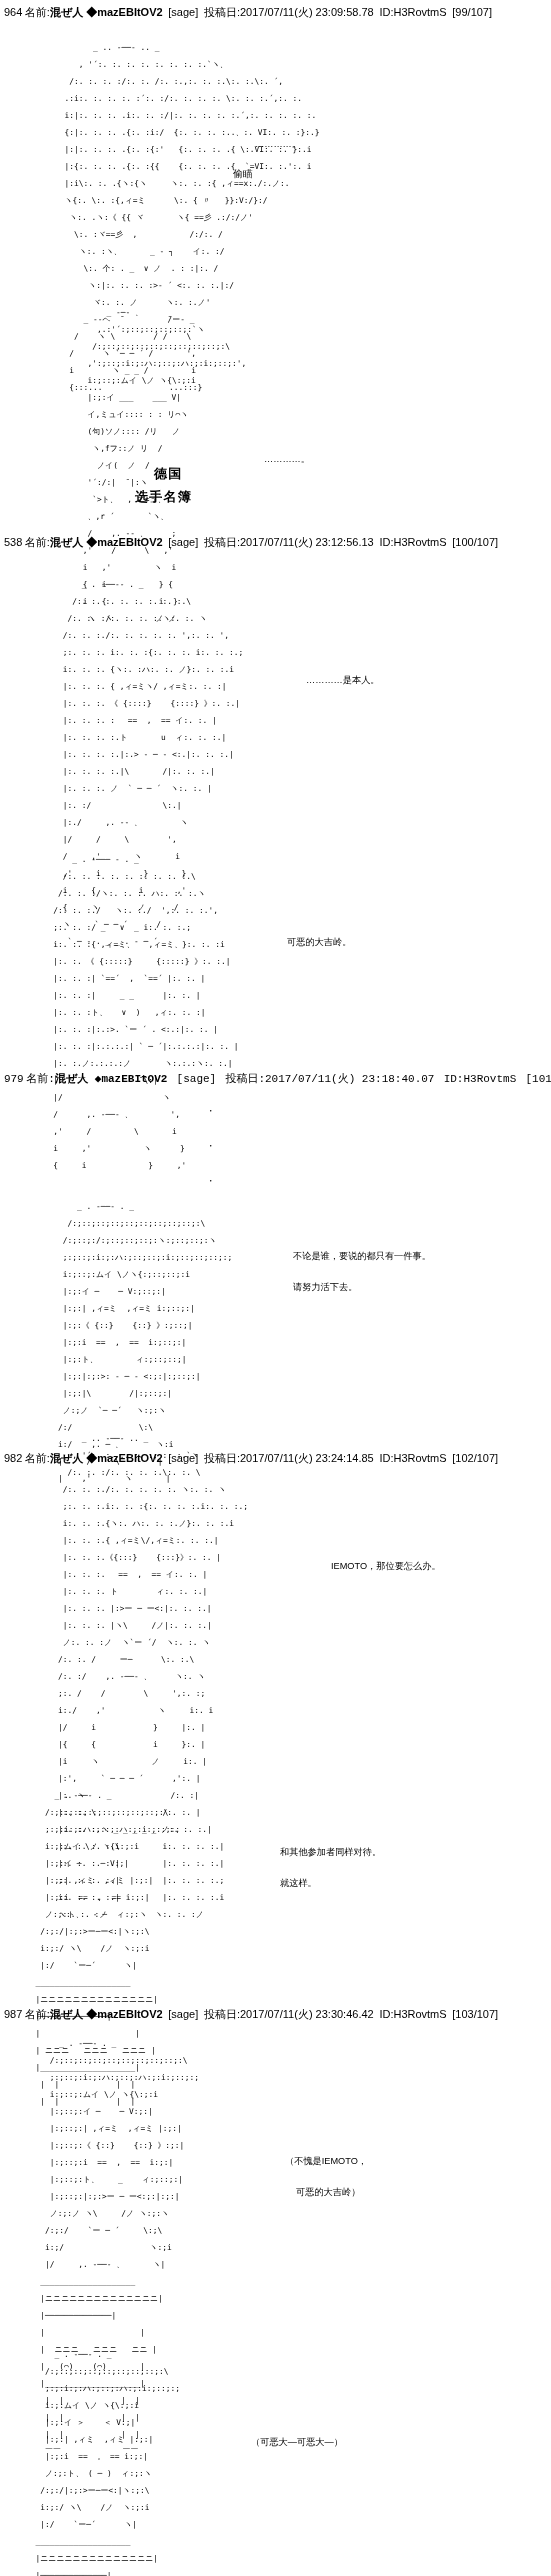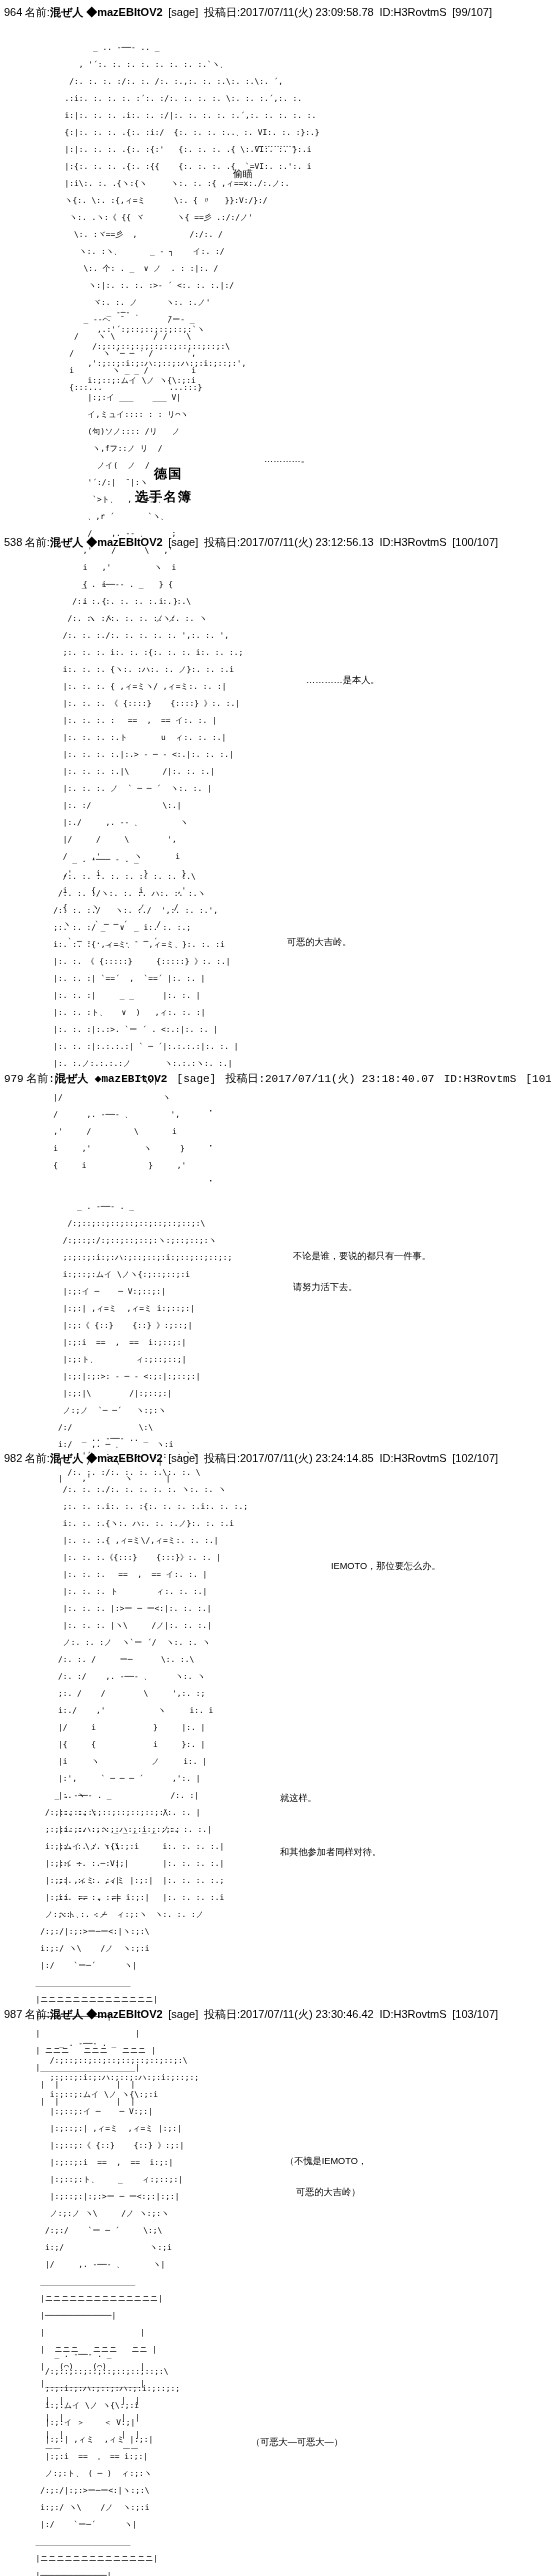--- a/index.html
+++ b/index.html
@@ -214,21 +214,21 @@
    |:/    `ー─´      ヽ|
   ____________________
   |ニニニニニニニニニニニニニニ|
   |──────────────|
   |                    |
   | ニニニ   ニニニ   ニニニ |
   |____________________|
    |  |            |  |
    |  |            |  |</pre>
   <div class="ann" style="left:280px;top:1846px;">和其他参加者同样对待。</div>
-  <div class="ann" style="left:280px;top:1792px;text-align:right;">就这样。</div>
+  <div class="ann" style="left:280px;top:1877px;text-align:right;">就这样。</div>
 
   <div class="post-header" style="top:2007px;">
     <span class="num">987</span><span>名前:</span><span class="name">混ぜ人 ◆mazEBItOV2</span>
     <span class="sage">[sage]</span>
     <span class="posted">投稿日:2017/07/11(火) 23:30:46.42</span>
     <span class="pid">ID:H3RovtmS</span>
     <span class="cnt">[103/107]</span>
   </div>
 
   <pre class="aa" style="left:26px;top:2035px;">       _ . -──- . _

